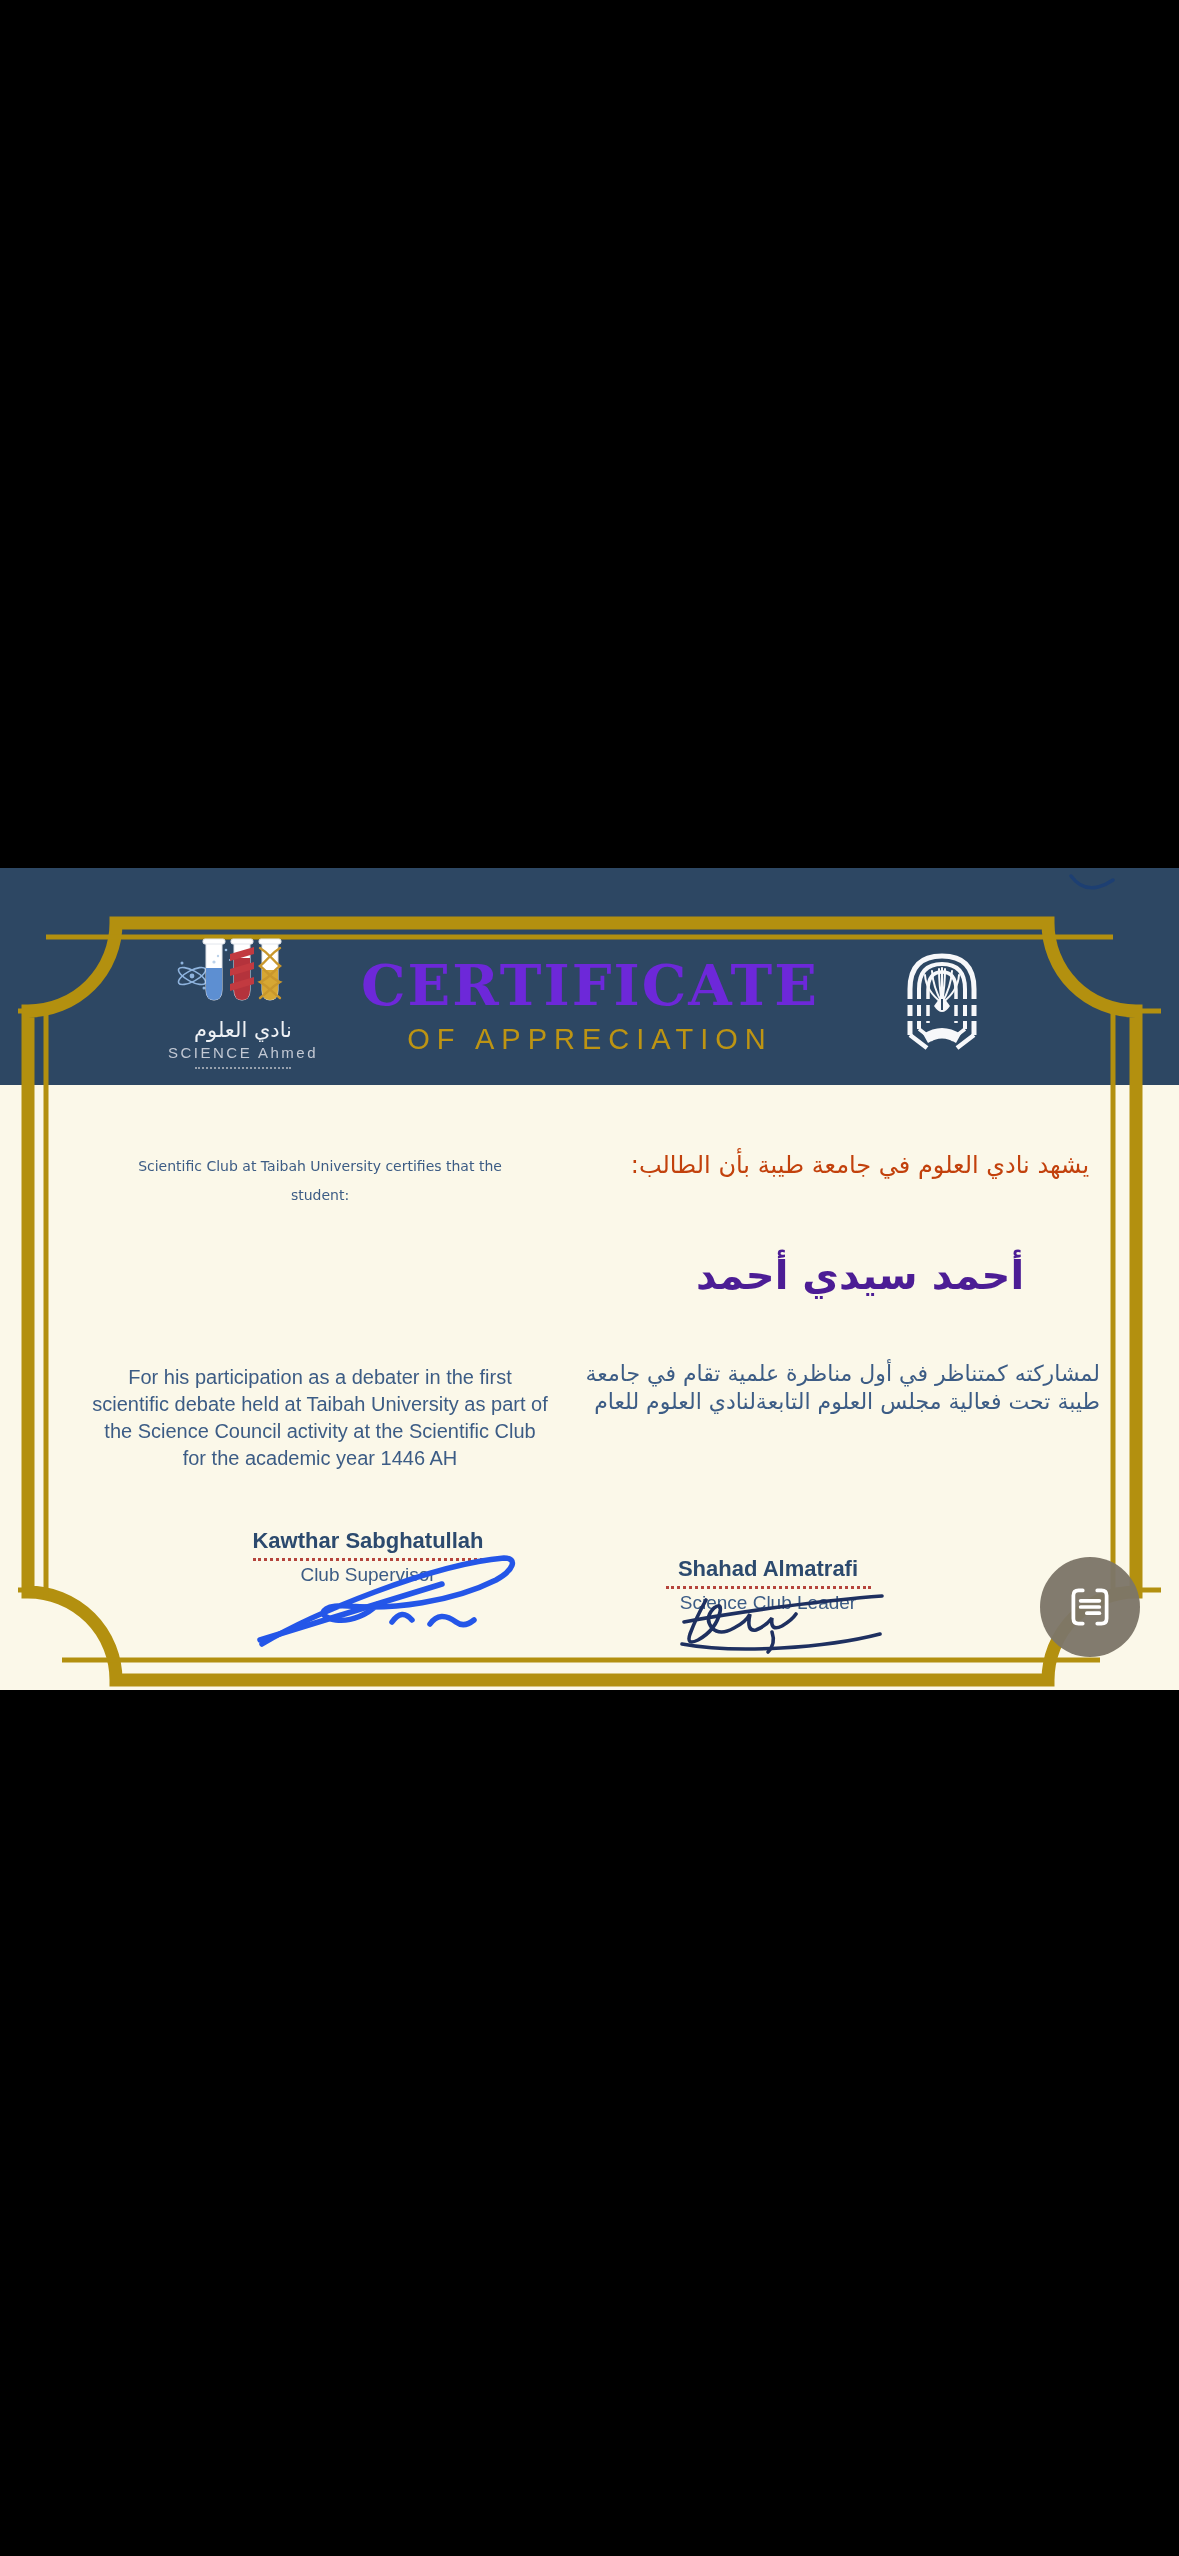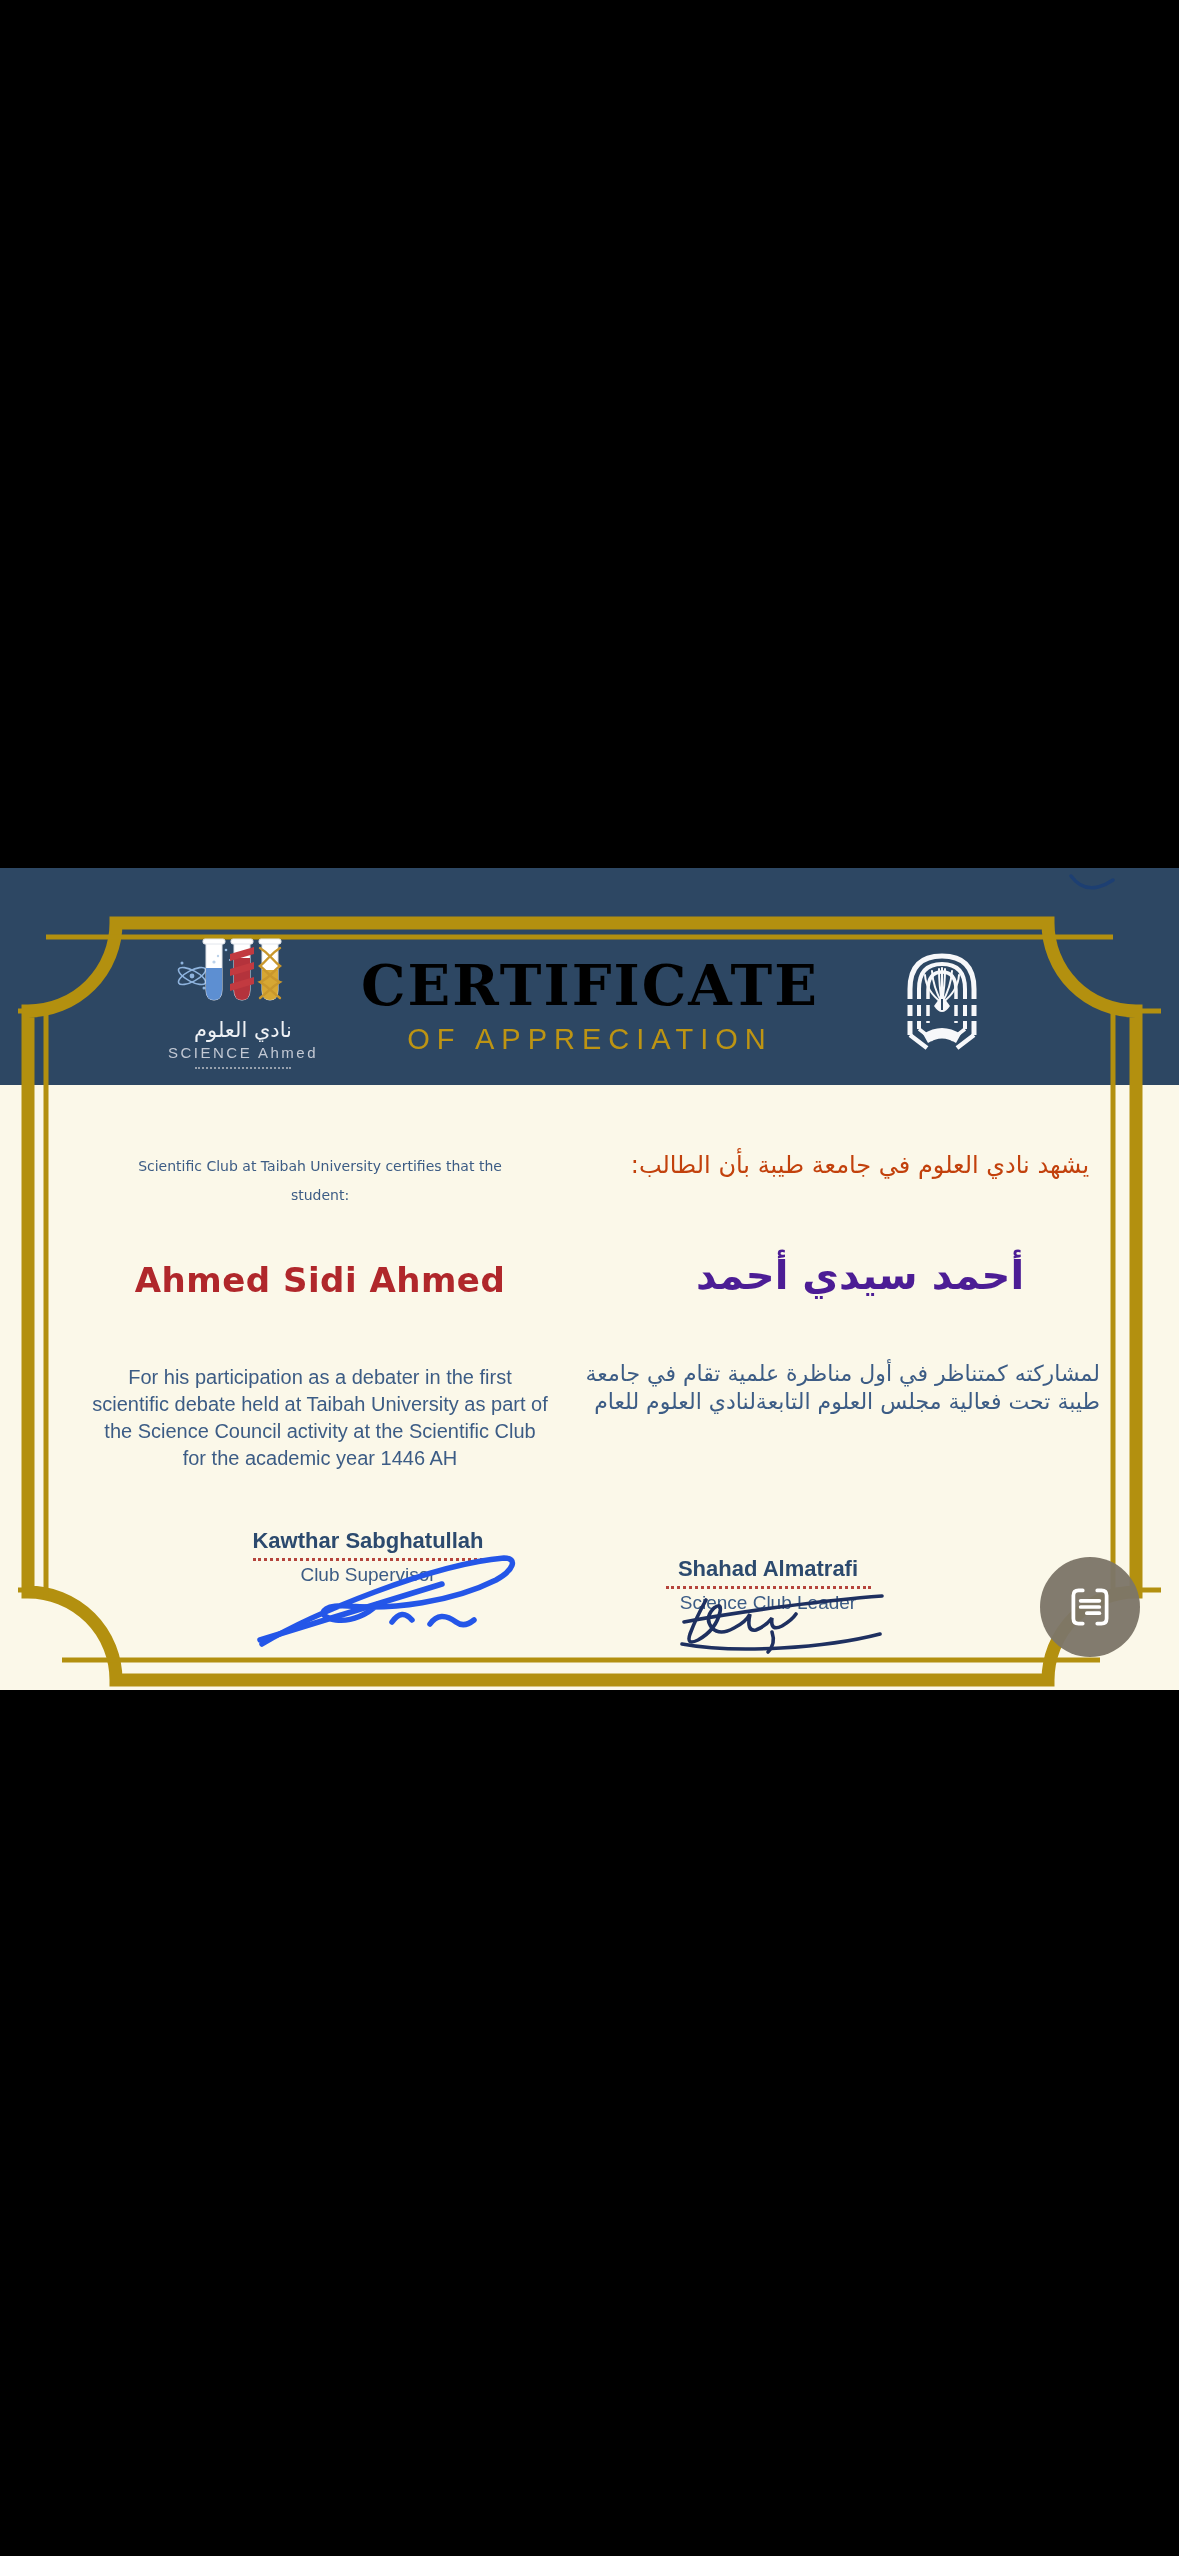--- a/index.html
+++ b/index.html
@@ -11,21 +11,21 @@
   .frame-svg{position:absolute;left:0;top:0;width:1179px;height:822px;pointer-events:none;}
   .swoosh{position:absolute;left:1068px;top:3px;width:48px;height:24px;}
   
   .club-logo{position:absolute;left:163px;top:68px;width:160px;text-align:center;}
   .club-logo .tubes{display:block;margin:0 auto;}
   .club-ar{font-family:"DejaVu Sans",sans-serif;color:#eef1f5;font-size:21px;line-height:22px;margin-top:11px;}
   .club-en{color:#c3c9d4;font-size:15px;letter-spacing:2.5px;margin-top:3px;white-space:nowrap;}
   .club-tagline{margin:4px auto 0;width:96px;border-bottom:2px dotted #96a0ad;height:2px;}
   
   .title-block{position:absolute;left:295px;top:88px;width:590px;text-align:center;}
-  .title-main{font-family:"DejaVu Serif","Liberation Serif",serif;font-weight:bold;color:#000000;
+  .title-main{font-family:"DejaVu Serif","Liberation Serif",serif;font-weight:bold;color:#6d28d9;
               font-size:56px;line-height:58px;letter-spacing:2px;margin:0;}
   .title-sub{color:#bd9413;font-size:29px;letter-spacing:7px;margin-top:9px;}
   
   .emblem{position:absolute;left:897px;top:75px;}
   
   .col{position:absolute;text-align:center;}
   .col-en{left:65px;width:510px;}
   .col-ar{left:620px;width:480px;direction:rtl;font-family:"DejaVu Sans",sans-serif;}
   .intro-en{top:284px;font-family:"DejaVu Sans",sans-serif;font-size:14px;line-height:29px;color:#3c5c85;}
   .name-en{top:392px;font-size:34px;font-weight:bold;color:#b0272b;font-family:"DejaVu Sans",sans-serif;letter-spacing:0.5px;}
@@ -149,21 +149,20 @@
       </g>
       <path d="M45 52 L37 63 Q45 75 53 63 Z" fill="#f7f8fa"></path>
       <path d="M45 56 V67" stroke="#2d4763" stroke-width="2"></path>
       <path d="M26 91 Q45 79 64 91 L59 100 Q45 91 31 100 Z" fill="#f7f8fa"></path>
     </svg>
 
     <div class="col col-en intro-en">
       <div class="line">Scientific Club at Taibah University certifies that the</div>
       <div class="line">student:</div>
     </div>
-    <div class="col col-en name-en">Ahmed Sidi Ahmed</div>
     <div class="col col-en para-en">
       <div class="line">For his participation as a debater in the first</div>
       <div class="line">scientific debate held at Taibah University as part of</div>
       <div class="line">the Science Council activity at the Scientific Club</div>
       <div class="line">for the academic year 1446 AH</div>
     </div>
 
     <div class="col col-ar intro-ar">يشهد نادي العلوم في جامعة طيبة بأن الطالب:</div>
     <div class="col col-ar name-ar">أحمد سيدي أحمد</div>
     <div class="col col-ar para-ar">

